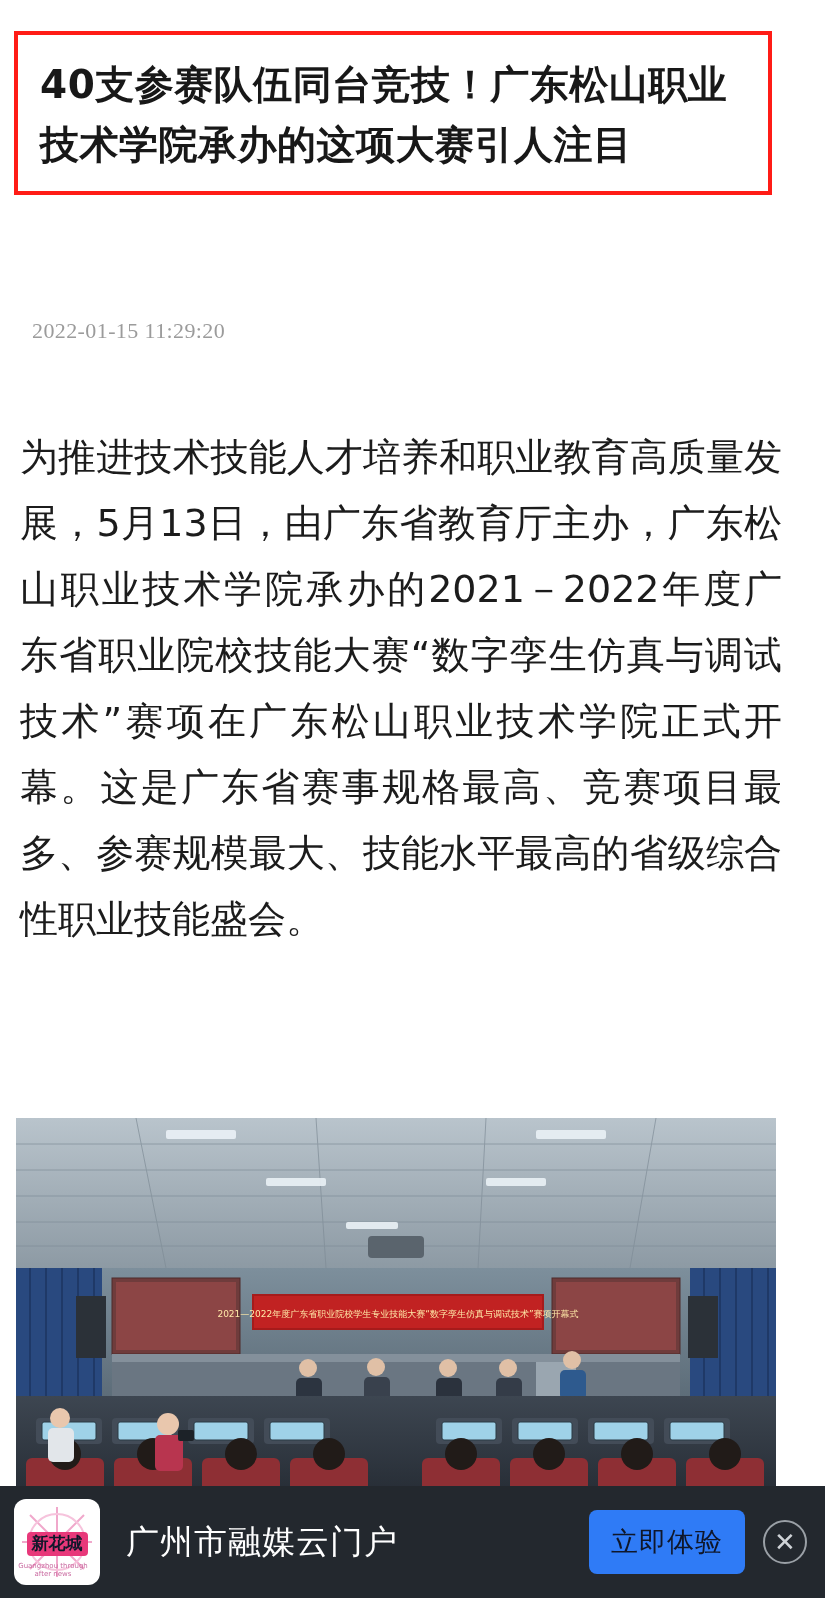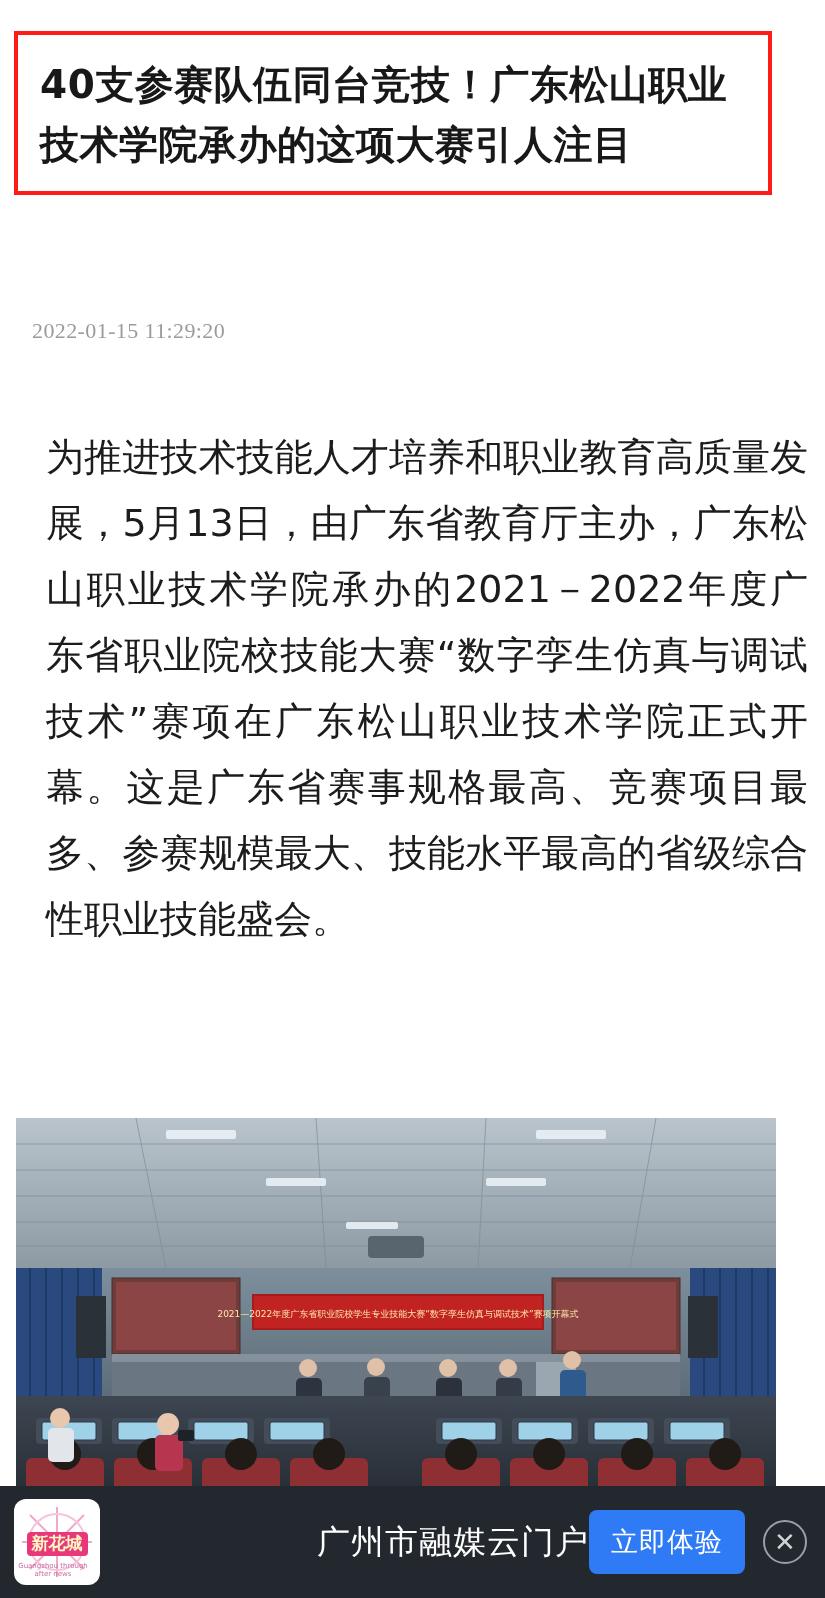--- a/index.html
+++ b/index.html
@@ -50,21 +50,21 @@
     top: 318px;
     font-family: "Liberation Serif", "DejaVu Serif", serif;
     font-size: 22px;
     color: #9b9b9b;
     letter-spacing: 0.4px;
   }
 
   
   .article-body {
     position: absolute;
-    left: 46px;
+    left: 20px;
     top: 424px;
     width: 762px;
   }
   .article-body p {
     margin: 0;
     font-family: "DejaVu Sans", "Liberation Sans", sans-serif;
     font-size: 38px;
     line-height: 66px;
     color: #1c1c1c;
     text-align: justify;
@@ -106,21 +106,21 @@
     flex: 0 0 auto;
     overflow: hidden;
     display: flex;
     align-items: center;
     justify-content: center;
   }
   .ad-logo .badge {
     position: relative;
     z-index: 2;
     background: #e8387a;
-    color: #fef9c3;
+    color: #0f172a;
     font-size: 17px;
     font-weight: 700;
     padding: 2px 5px;
     border-radius: 4px;
     font-family: Liberation Sans, sans-serif;
     line-height: 1.15;
     margin-top: 4px;
   }
   .ad-logo .rays {
     position: absolute;
@@ -139,26 +139,25 @@
     font-family: "DejaVu Sans", sans-serif;
   }
   .ad-text {
     color: #ffffff;
     font-size: 33px;
     margin-left: 26px;
     font-family: "DejaVu Sans", "Liberation Sans", sans-serif;
     letter-spacing: 1px;
     flex: 1 1 auto;
     white-space: nowrap;
-    text-align: right;
   }
   .ad-cta {
     flex: 0 0 auto;
     background: #2f7bf6;
-    color: #ffffff;
+    color: #0f172a;
     font-size: 27px;
     border: none;
     border-radius: 8px;
     padding: 14px 22px;
     font-family: "DejaVu Sans", "Liberation Sans", sans-serif;
     cursor: pointer;
     letter-spacing: 1px;
   }
   .ad-close {
     flex: 0 0 auto;

